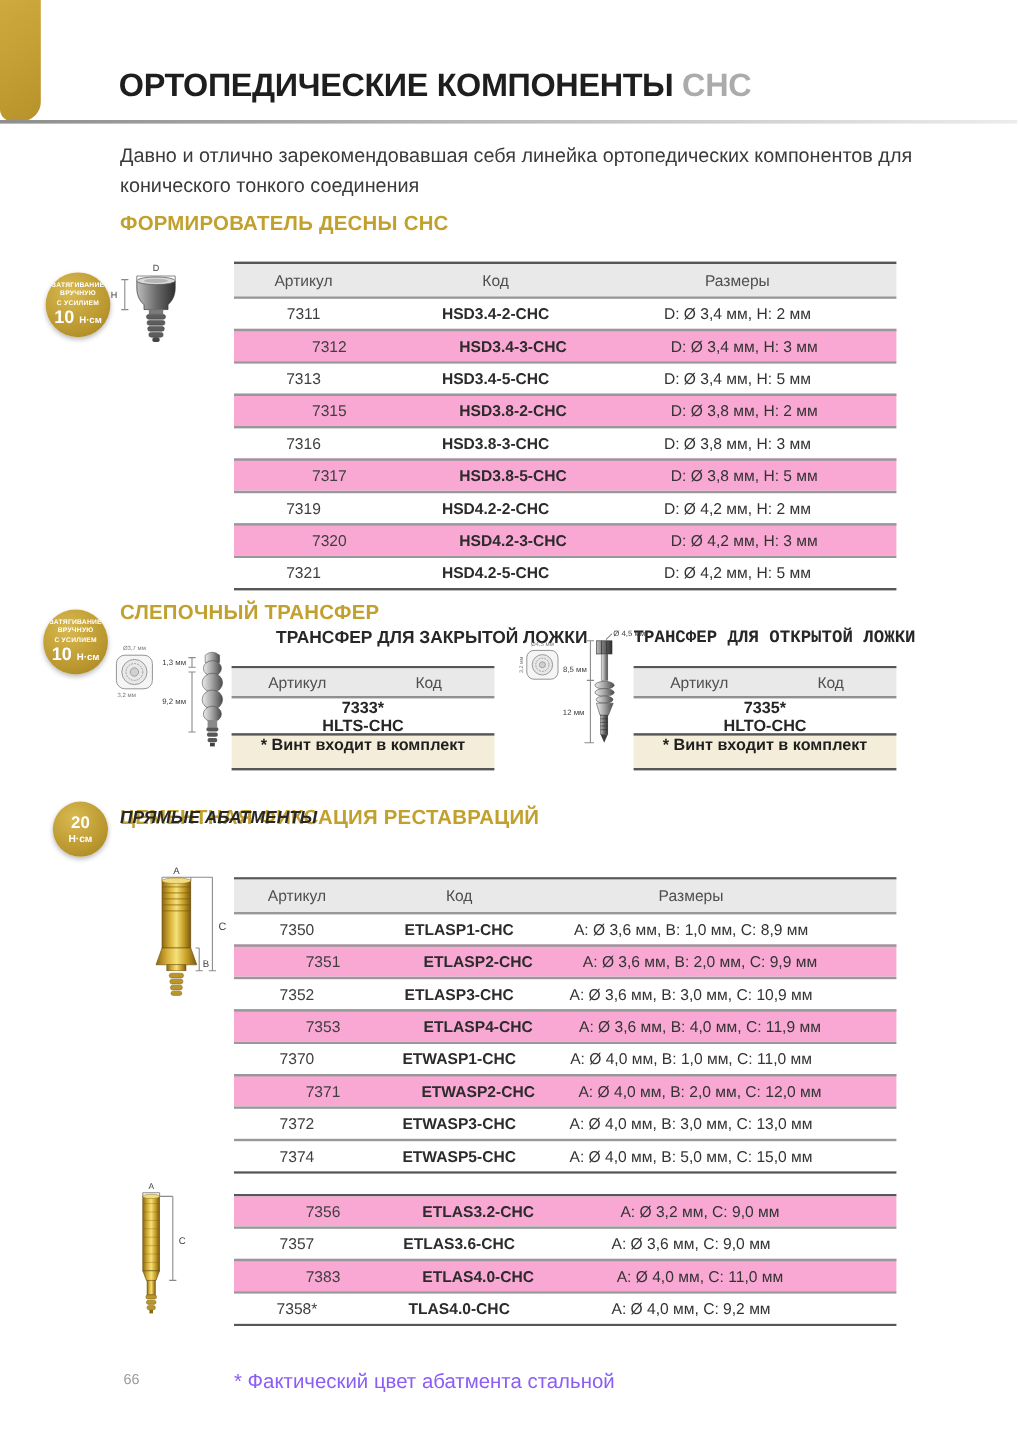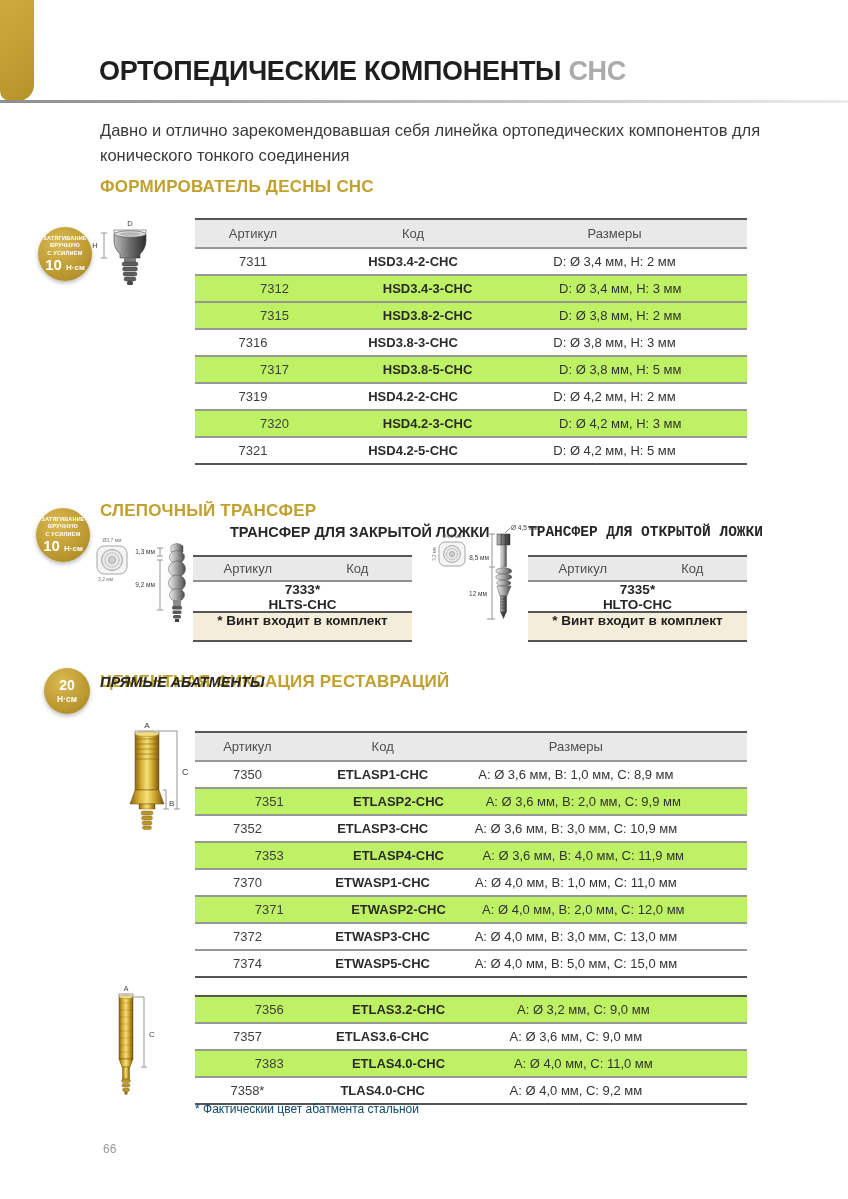--- a/index.html
+++ b/index.html
@@ -31,41 +31,41 @@
   .badge .val{font-size:15px;font-weight:800;line-height:1.05;}
   .badge .unit{font-size:8px;font-weight:700;}
   .badge.small .val{font-size:14px;}
   .badge.small .unit{font-size:8.5px;margin-top:1px;}
 
   
   .dtable{position:absolute;width:552px;border-top:2px solid #565656;border-bottom:2px solid #565656;font-size:13px;}
   .dtable .tr{display:flex;align-items:center;height:25px;background:#fff;}
   .dtable .tr + .tr{border-top:2px solid #989898;align-items:center;}
   .dtable .tr.th{height:27px;background:#e9e9e9;color:#4f4f4f;}
-  .dtable .tr.alt{background:#bef264;padding-left:24px;}
+  .dtable .tr.alt{background:#f9a8d4;padding-left:24px;}
   .dtable .cell{text-align:center;}
   .dtable .c-art{width:21%;color:#3f3f3f;}
   .dtable .c-code{width:37%;font-weight:700;color:#2b2b2b;}
   .dtable .c-size{width:36%;color:#333;}
   .dtable.cols2 .c-art{width:19%;}
   .dtable.cols2 .c-code{width:30%;}
   .dtable.cols2 .c-size{width:40%;}
   .dtable .tr.th .cell{font-weight:400;color:#4f4f4f;}
 
   
   .stable{position:absolute;width:219px;border-top:2px solid #565656;border-bottom:2px solid #565656;font-size:13.5px;}
   .stable .tr{display:flex;align-items:center;height:29px;background:#fff;}
   .stable .tr + .tr{border-top:2px solid #8f8f8f;flex-direction:column;}
   .stable .tr.th{height:23px;background:#e9e9e9;color:#4f4f4f;font-size:13px;}
   .stable .sc{width:50%;text-align:center;}
   .stable .tr:not(.th) .sc{font-weight:600;color:#262626;}
   .stable .tr.note{border-top:2px solid #565656;background:#f4edd9;font-weight:700;
     font-size:13.5px;color:#1f1f1f;padding:0 8px;box-sizing:border-box;text-align:center;}
 
-  .footnote{position:absolute;font-size:12px;color:#0c4a6e;}
+  .footnote{position:absolute;font-size:17px;color:#8b5cf6;margin-top:40px;}
   .page-num{position:absolute;left:103px;top:1142px;font-size:12px;color:#9a9a9a;}
 
   svg{position:absolute;overflow:visible;}
   svg text{font-family:"Liberation Sans",sans-serif;}
   .dim{stroke:#8a8a8a;stroke-width:0.9;fill:none;}
   .dimtxt{fill:#3d3d3d;}
   .dimtiny{fill:#787878;}
 </style>
 </head>
 <body>
@@ -136,20 +136,25 @@
     </div>
     <div class="tr">
         <div class="cell c-art">7311</div>
         <div class="cell c-code">HSD3.4-2-CHC</div>
         <div class="cell c-size">D: Ø 3,4 мм, H: 2 мм</div>
       </div>
     <div class="tr alt">
         <div class="cell c-art">7312</div>
         <div class="cell c-code">HSD3.4-3-CHC</div>
         <div class="cell c-size">D: Ø 3,4 мм, H: 3 мм</div>
+      </div>
+    <div class="tr">
+        <div class="cell c-art">7313</div>
+        <div class="cell c-code">HSD3.4-5-CHC</div>
+        <div class="cell c-size">D: Ø 3,4 мм, H: 5 мм</div>
       </div>
     <div class="tr alt">
         <div class="cell c-art">7315</div>
         <div class="cell c-code">HSD3.8-2-CHC</div>
         <div class="cell c-size">D: Ø 3,8 мм, H: 2 мм</div>
       </div>
     <div class="tr">
         <div class="cell c-art">7316</div>
         <div class="cell c-code">HSD3.8-3-CHC</div>
         <div class="cell c-size">D: Ø 3,8 мм, H: 3 мм</div>

